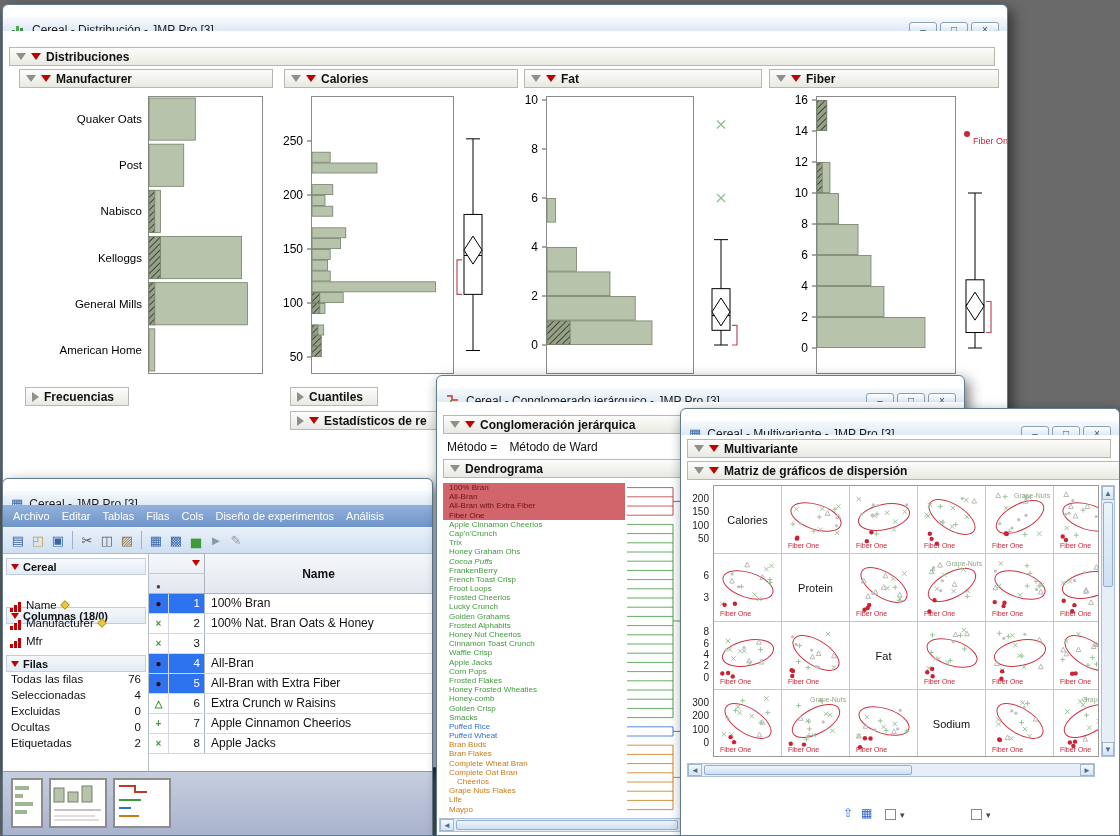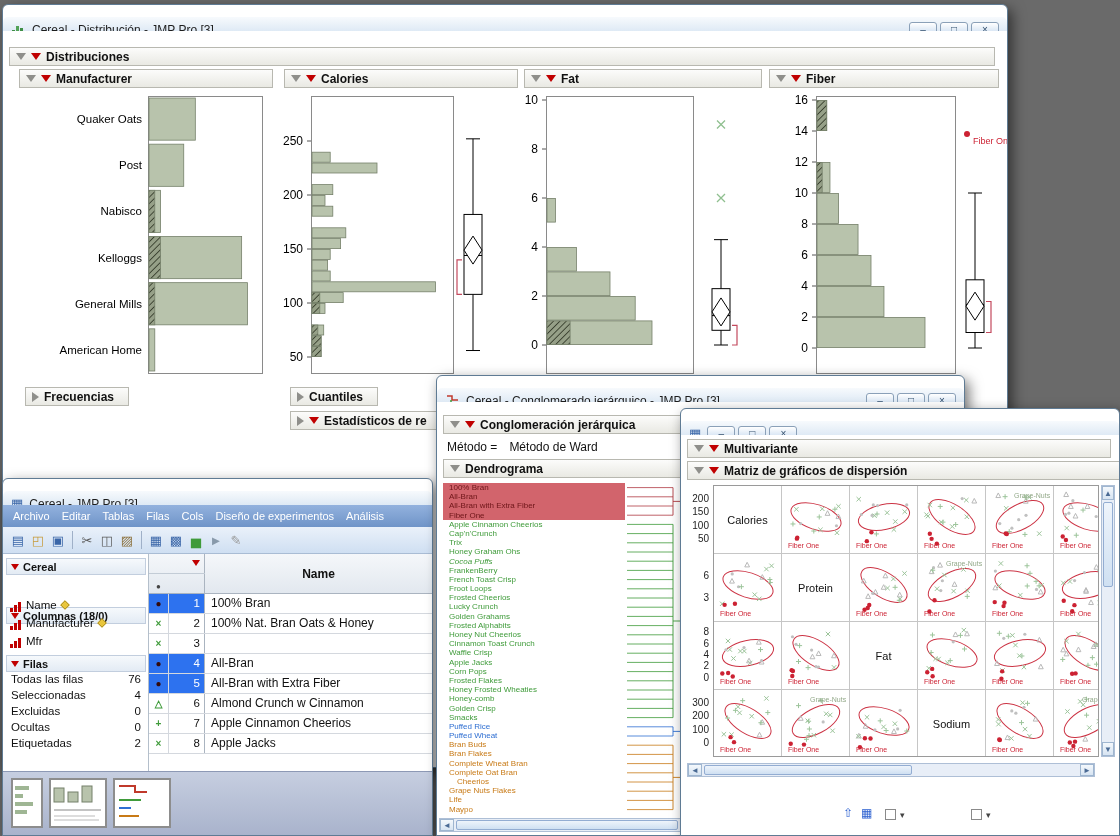--- a/index.html
+++ b/index.html
@@ -397,21 +397,21 @@
               <span class="gcell namecell">All-Bran</span>
             </div>
             <div class="grid-row">
               <span class="gcell marker mk-dot selrow">●</span>
               <span class="gcell rownum selrow">5</span>
               <span class="gcell namecell">All-Bran with Extra Fiber</span>
             </div>
             <div class="grid-row">
               <span class="gcell marker mk-tri">△</span>
               <span class="gcell rownum">6</span>
-              <span class="gcell namecell">Almond Crunch w Cinnamon</span>
+              <span class="gcell namecell">Extra Crunch w Raisins</span>
             </div>
             <div class="grid-row">
               <span class="gcell marker mk-plus">+</span>
               <span class="gcell rownum">7</span>
               <span class="gcell namecell">Apple Cinnamon Cheerios</span>
             </div>
             <div class="grid-row">
               <span class="gcell marker mk-x">×</span>
               <span class="gcell rownum">8</span>
               <span class="gcell namecell">Apple Jacks</span>
@@ -566,20 +566,21 @@
             <span class="sc-thumb" style="left:2px;width:45%;"></span>
           </span>
         <span class="sc-btn">►</span>
       </div>
     </div>
   </section>
 
   <section class="win" id="win-multi" style="left:680px;top:408px;width:440px;height:428px;">
     <div class="titlebar">
       <span class="wicon" style="color:#3a66a8;">▦</span>
+      <span class="wtitle">Cereal - Multivariante - JMP Pro [3]</span>
       <span class="wbtns">
         <span class="wbtn">–</span>
         <span class="wbtn">□</span>
         <span class="wbtn">×</span>
       </span>
     </div>
     <div class="wbody">
       <div class="jmp-header" style="left:6px;top:4px;width:424px;">
         <span class="disc"></span>
         <span class="redtri"></span>

